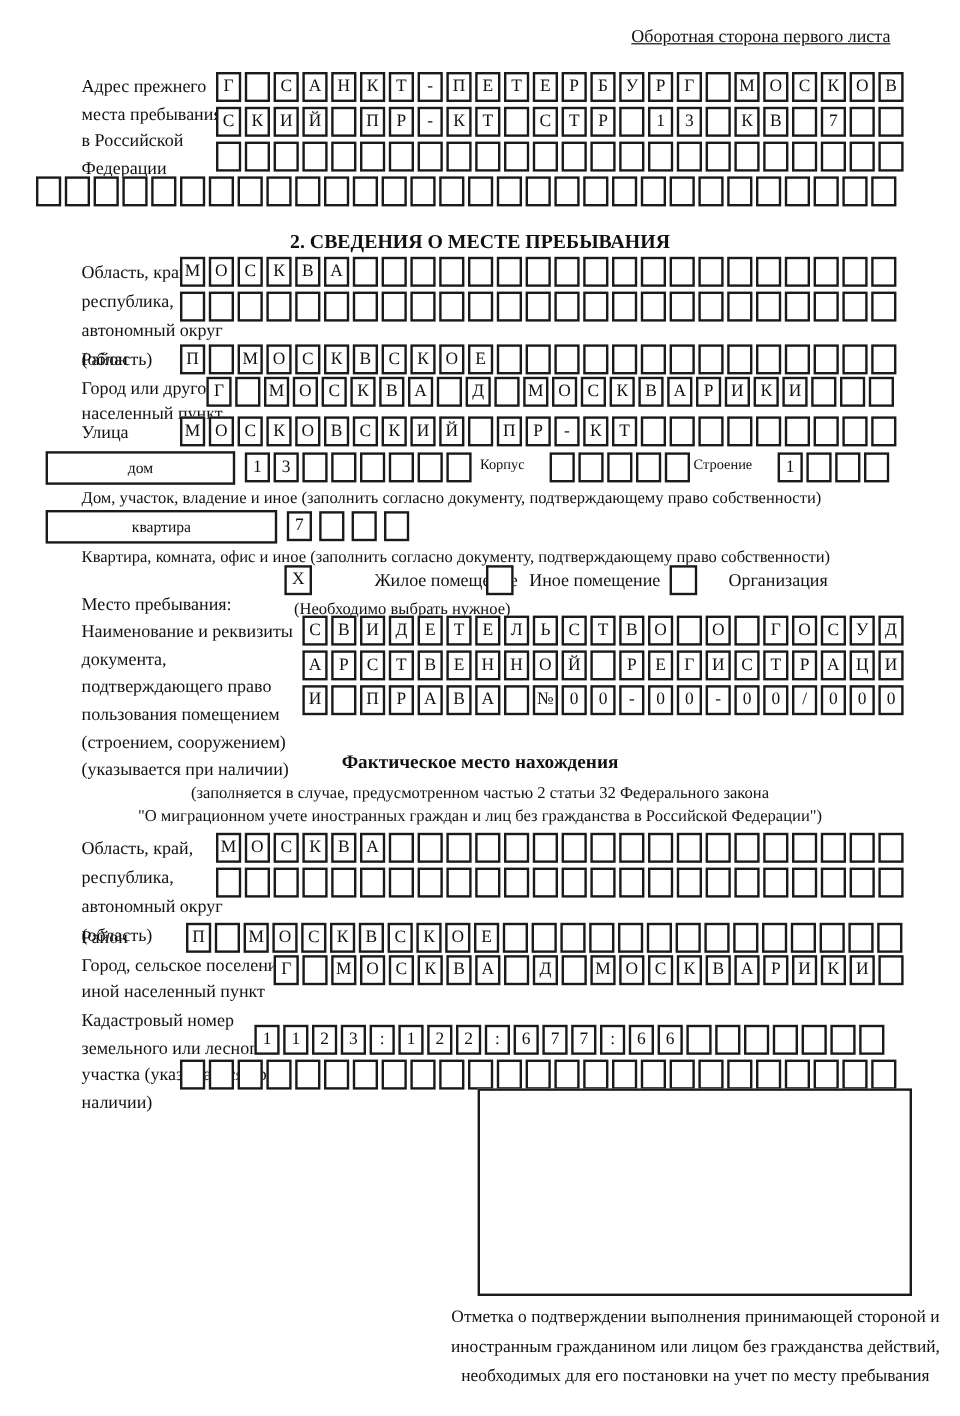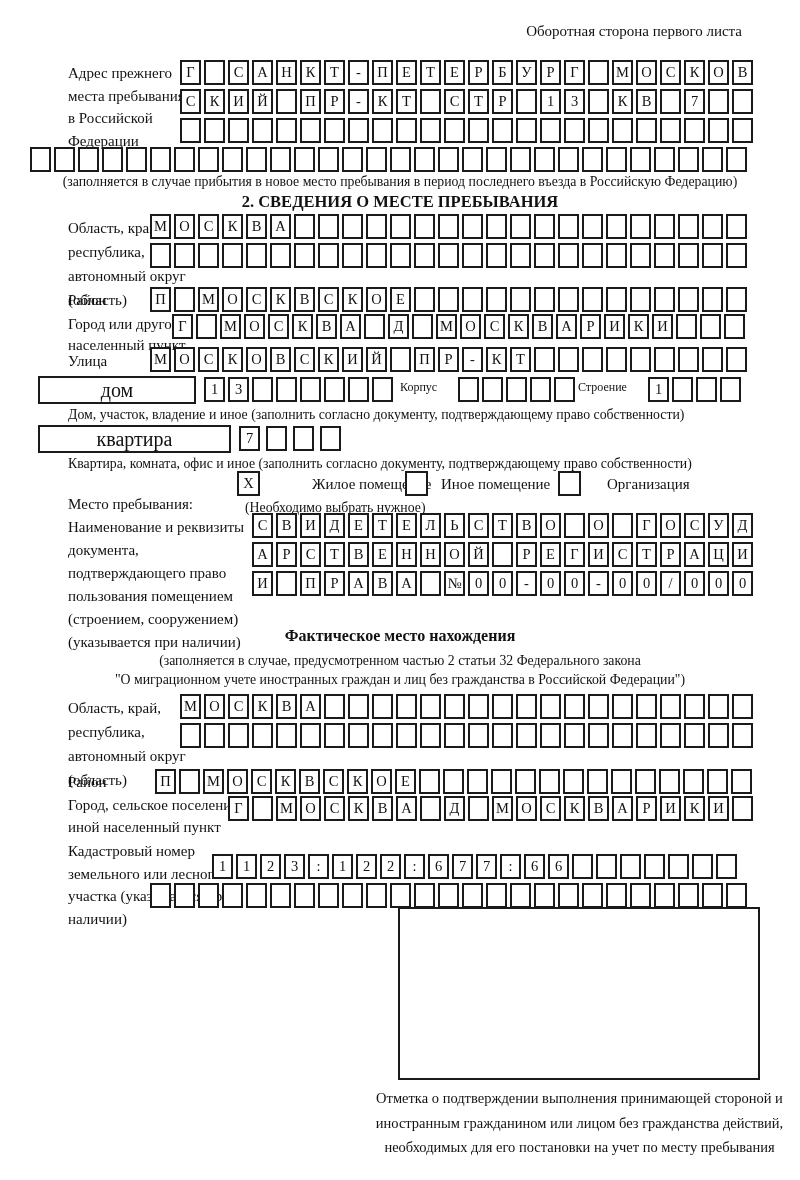--- a/index.html
+++ b/index.html
@@ -9,30 +9,30 @@
   .lbl{font-size:15px;line-height:22.5px;}
   .note{font-size:13.8px;}
   .center{text-align:center;}
   .bold{font-weight:bold;}
   .boxrow{display:flex;gap:3px;}
   .cell{flex:0 0 auto;width:21px;height:25px;box-sizing:border-box;border:2px solid #1a1a1a;
         display:flex;align-items:center;justify-content:center;
         font-size:14.5px;line-height:1;background:#fff;}
   .gaprow{gap:6px;}
   .widebox{box-sizing:border-box;border:2px solid #1a1a1a;height:28px;display:flex;
-           align-items:center;justify-content:center;font-size:20px;background:#fff;}
+           align-items:center;justify-content:center;font-size:13px;background:#fff;}
   .stamp{box-sizing:border-box;border:2px solid #1a1a1a;background:#fff;}
   .inline-lbl{font-size:12px;}
 </style>
 </head>
 <body>
 
 <div class="page">
 
-  <div class="abs lbl" style="top:20px;right:58px;">Оборотная сторона первого листа</div>
+  <div class="abs lbl" style="top:20px;right:58px;text-decoration:underline;">Оборотная сторона первого листа</div>
 
   <div class="abs lbl" style="left:68px;top:62px;width:120px;">Адрес прежнего места пребывания в Российской Федерации</div>
   <div class="abs boxrow" style="left:180px;top:60px;">
       <span class="cell">Г</span>
       <span class="cell"></span>
       <span class="cell">С</span>
       <span class="cell">А</span>
       <span class="cell">Н</span>
       <span class="cell">К</span>
       <span class="cell">Т</span>
@@ -131,21 +131,20 @@
       <span class="cell"></span>
       <span class="cell"></span>
       <span class="cell"></span>
       <span class="cell"></span>
       <span class="cell"></span>
       <span class="cell"></span>
       <span class="cell"></span>
       <span class="cell"></span>
       <span class="cell"></span>
     </div>
-  <div class="abs note center" style="left:0;top:174px;width:800px;">(заполняется в случае прибытия в новое место пребывания в период последнего въезда в Российскую Федерацию)</div>
 
   <div class="abs bold center" style="left:0;top:192px;width:800px;font-size:16.5px;">2. СВЕДЕНИЯ О МЕСТЕ ПРЕБЫВАНИЯ</div>
 
   <div class="abs lbl" style="left:68px;top:216px;width:118px;line-height:24px;">Область, край, республика, автономный округ (область)</div>
   <div class="abs boxrow" style="left:150px;top:214px;">
       <span class="cell">М</span>
       <span class="cell">О</span>
       <span class="cell">С</span>
       <span class="cell">К</span>
       <span class="cell">В</span>

